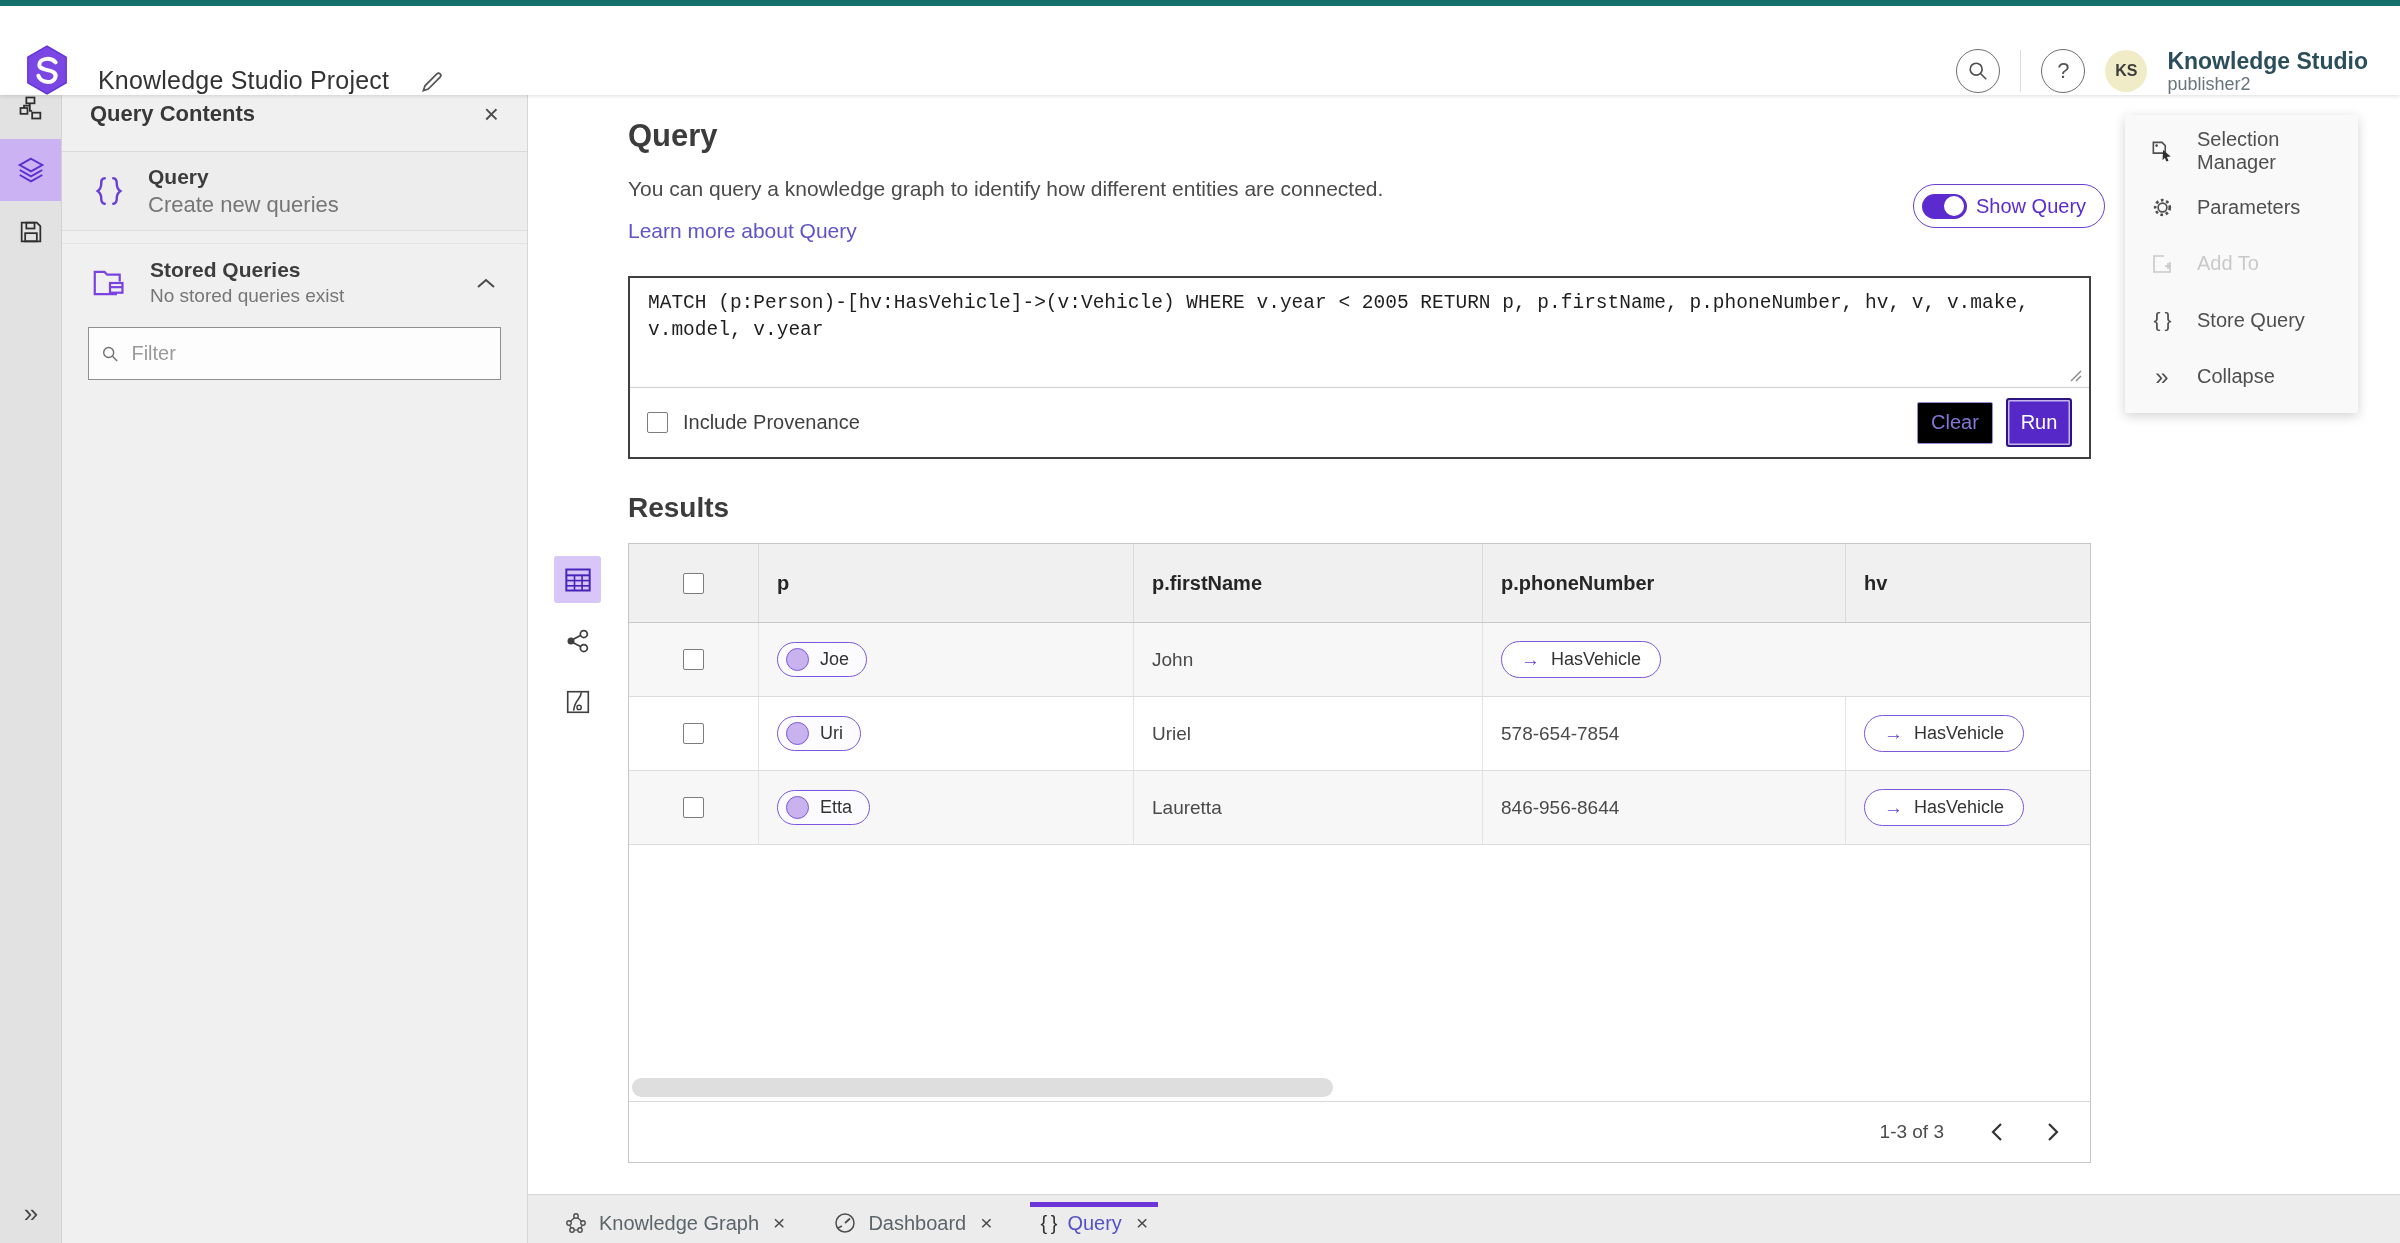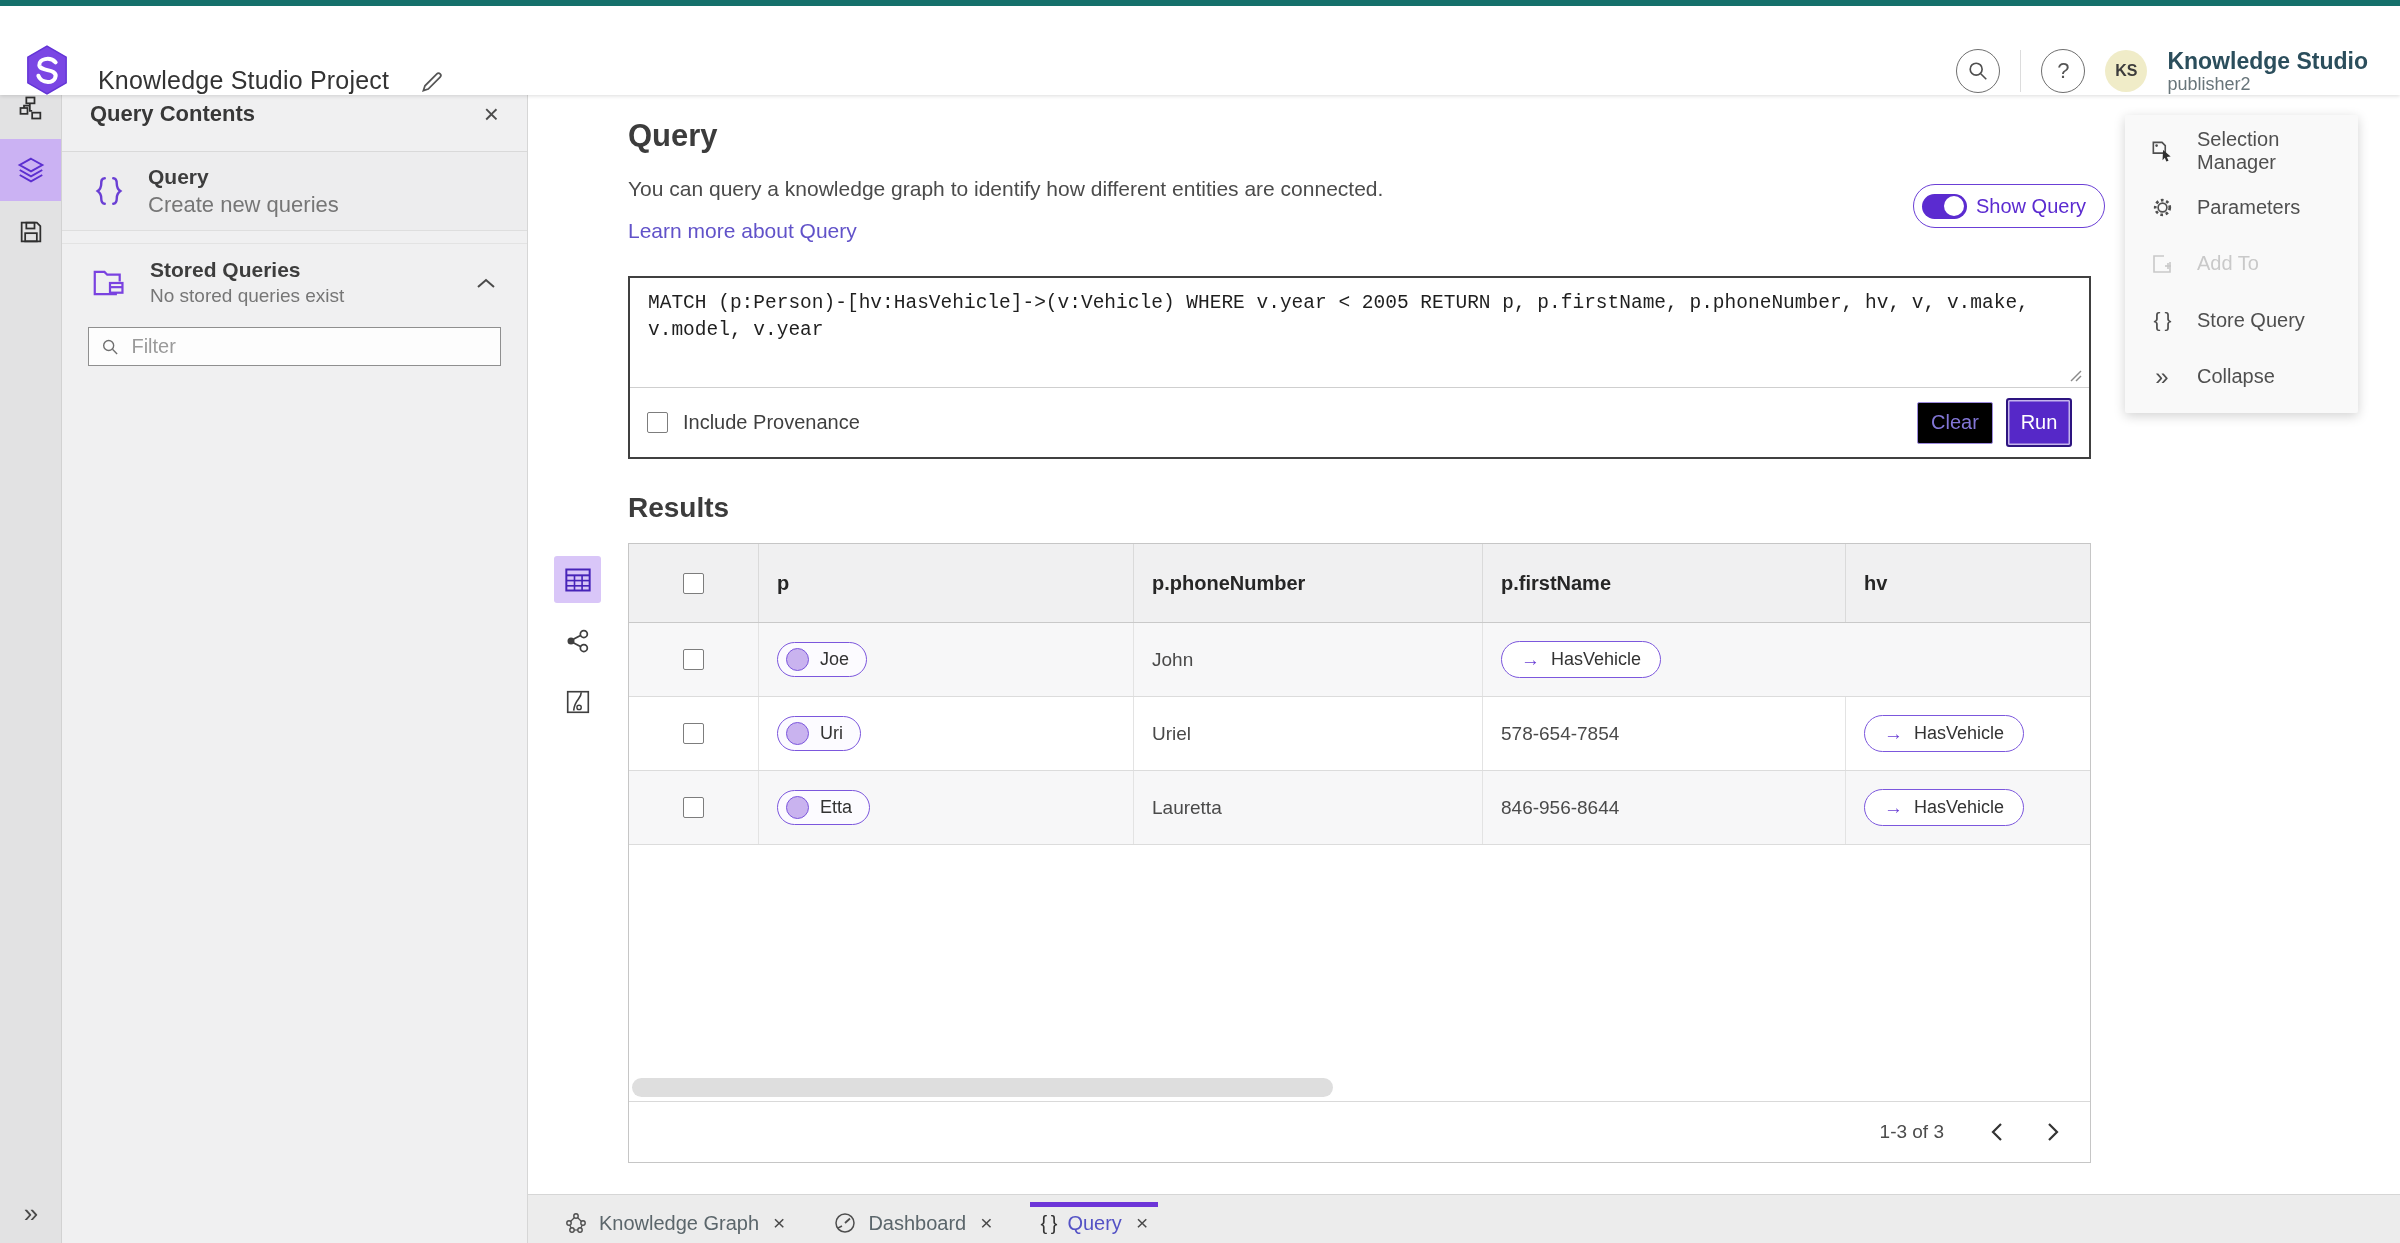--- a/index.html
+++ b/index.html
@@ -29,21 +29,21 @@
   .panel { position:absolute; left:62px; top:77px; bottom:0; width:466px; background:#f0f0f1; border-right:1px solid #d6d6d6; z-index:10; }
   .panel-header { height:75px; display:flex; align-items:center; padding:0 28px; border-bottom:1px solid #d9d9d9; }
   .panel-header .title { font-size:22px; font-weight:bold; color:#383838; }
   .panel-close { margin-left:auto; font-size:26px; color:#4c4c4c; cursor:pointer; line-height:1; }
   .panel-item { display:flex; align-items:center; gap:22px; padding:0 30px; height:79px; border-bottom:1px solid #dedede; background:#ededee; cursor:pointer; }
   .panel-item .txt .t { font-size:21px; font-weight:bold; color:#3d3d3d; }
   .panel-item .txt .d { font-size:22px; color:#767676; margin-top:3px; }
   .stored-section { margin-top:12px; border-top:1px solid #e3e3e3; background:#f0f0f1; padding:14px 0 18px 0; }
   .stored-row { display:flex; align-items:center; gap:22px; padding:0 30px; cursor:pointer; }
   .stored-row .chev { margin-left:auto; display:flex; }
-  .filter-box { margin:20px 26px 0 26px; height:39px; background:#fdfdfd; border:1px solid #8f8f8f; display:flex; align-items:center; padding:0 12px; gap:12px; }
+  .filter-box { margin:20px 26px 0 26px; height:53px; background:#fdfdfd; border:1px solid #8f8f8f; display:flex; align-items:center; padding:0 12px; gap:12px; }
   .filter-box input { border:none; outline:none; background:transparent; font-size:20px; color:#444; width:100%; font-family:"Liberation Sans",sans-serif; }
   .filter-box input::placeholder { color:#9a9a9a; }
 
   
   .h1 { position:absolute; left:628px; top:118px; font-size:31px; font-weight:bold; color:#3c3c3c; }
   .desc { position:absolute; left:628px; top:177px; font-size:21px; color:#4b4b4b; }
   .learn-link { position:absolute; left:628px; top:219px; font-size:21px; color:#6152c9; cursor:pointer; }
   .toggle-pill { position:absolute; left:1913px; top:184px; height:44px; border:1.5px solid #6b3fd6; border-radius:22px; background:#fff; display:flex; align-items:center; gap:9px; padding:0 18px 0 8px; cursor:pointer; }
   .toggle-track { width:45px; height:25px; border-radius:13px; background:#5b2bd0; position:relative; }
   .toggle-knob { position:absolute; top:2.5px; right:3px; width:20px; height:20px; border-radius:50%; background:#fff; }
@@ -270,22 +270,22 @@
     </svg>
   </div>
 </div>
 
 <div class="results-card">
   <div class="tgrid thead">
     <div class="cb-cell">
         <span class="checkbox"></span>
       </div>
     <div>p</div>
+    <div>p.firstName</div>
     <div>p.phoneNumber</div>
-    <div>p.firstName</div>
     <div>hv</div>
   </div>
 
   <div class="tgrid trow odd">
     <div class="cb-cell">
         <span class="checkbox"></span>
       </div>
     <div>
         <span class="node-badge">
           <span class="node-dot"></span>

